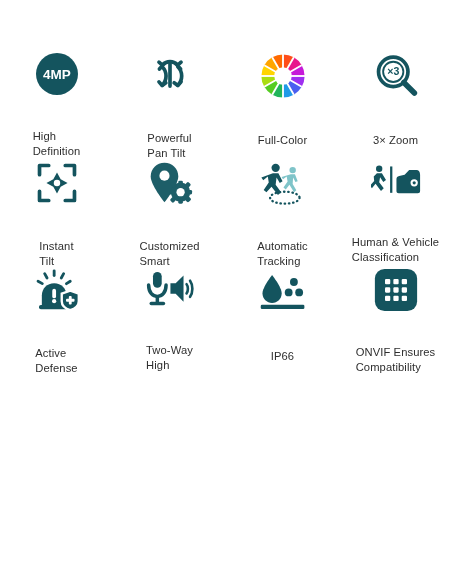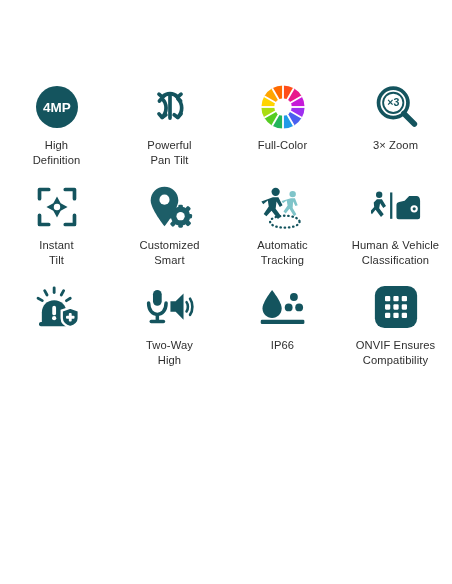--- a/index.html
+++ b/index.html
@@ -8,25 +8,25 @@
     background: #ffffff;
   }
   body {
     width: 452px;
     height: 584px;
     font-family: "Liberation Sans", sans-serif;
     overflow: hidden;
   }
   .feature-grid {
     width: 452px;
-    padding-top: 83px;
+    padding-top: 52px;
     box-sizing: border-box;
     display: grid;
     grid-template-columns: repeat(4, 1fr);
-    row-gap: 0px;
+    row-gap: 8px;
   }
   .feature-cell {
     display: flex;
     flex-direction: column;
     align-items: center;
     height: 100px;
     padding: 0 2px;
     box-sizing: border-box;
   }
   .icon-box {
@@ -37,23 +37,24 @@
     justify-content: center;
     margin-bottom: 7px;
   }
   .icon-box svg {
     display: block;
   }
   .feature-label {
     font-size: 11.2px;
     line-height: 14.5px;
     color: #2e2e2e;
-    text-align: center;
+    text-align: left;
     white-space: pre-line;
     letter-spacing: 0.1px;
+    margin-top: 26px;
   }
 </style>
 </head>
 <body>
 
 <div class="feature-grid">
 
   <div class="feature-cell">
     <div class="icon-box">
       <svg width="44" height="44" viewBox="0 0 44 44">
@@ -223,20 +224,22 @@
         <rect x="12" y="78" width="64" height="9" rx="4" fill="#14545e"></rect>
         <rect x="40" y="44" width="8" height="20" rx="4" fill="#ffffff"></rect>
         <circle cx="44" cy="70" r="4.5" fill="#ffffff"></circle>
         <path d="M78 48 L96 54 L96 70 C96 80 87 86 78 89 C69 86 60 80 60 70 L60 54 Z" fill="#14545e" stroke="#ffffff" stroke-width="5"></path>
         <g fill="#ffffff">
           <rect x="75" y="59" width="6" height="18" rx="2"></rect>
           <rect x="69" y="65" width="18" height="6" rx="2"></rect>
         </g>
       </svg>
     </div>
+    <div class="feature-label">Active
+Defense</div>
   </div>
 
   <div class="feature-cell">
     <div class="icon-box">
       <svg width="48" height="42" viewBox="0 0 110 82">
         <g fill="#14545e">
           <rect x="16" y="2" width="20" height="36" rx="10"></rect>
           <path d="M6 32 C6 50 16 58 26 58 C36 58 46 50 46 32" fill="none" stroke="#14545e" stroke-width="8" stroke-linecap="round"></path>
           <rect x="22" y="56" width="8" height="16" rx="2"></rect>
           <rect x="8" y="70" width="36" height="8" rx="4"></rect>

